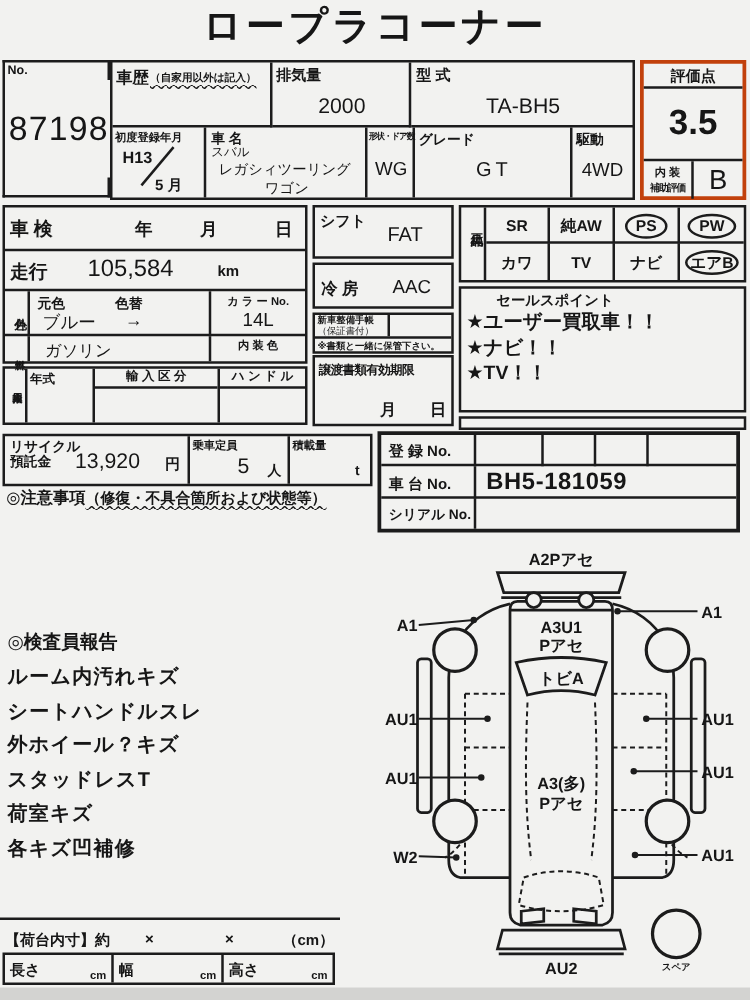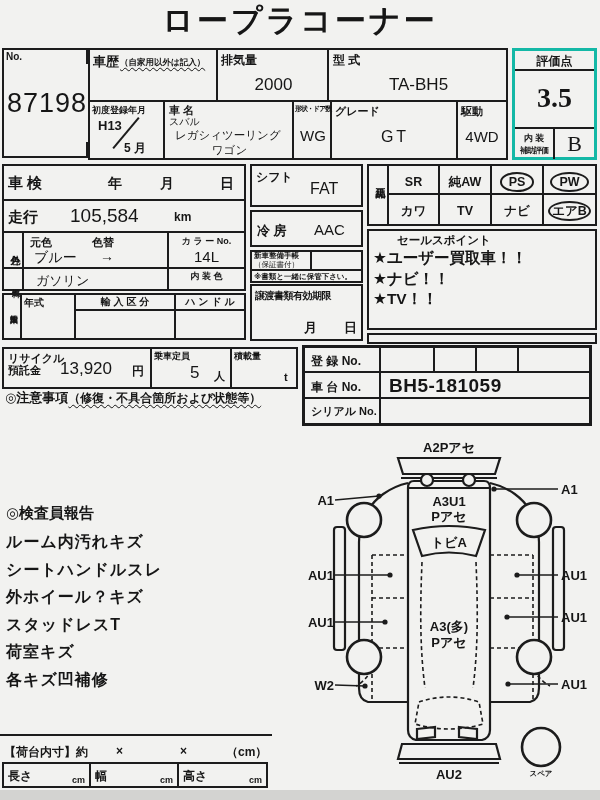--- a/index.html
+++ b/index.html
@@ -72,21 +72,21 @@
     <div class="abs br" style="left:242px;top:52px;width:126px;height:56px;">
       <span class="abs b" style="left:3px;top:2px;font-size:11px;">グレード</span>
       <div class="abs ctr" style="left:0;top:26px;width:126px;font-size:16px;letter-spacing:3px;">GT</div>
     </div>
     <div class="abs" style="left:368px;top:52px;width:48px;height:56px;">
       <span class="abs b" style="left:3px;top:2px;font-size:11px;">駆動</span>
       <div class="abs ctr" style="left:0;top:26px;width:48px;font-size:15px;">4WD</div>
     </div>
   </div>
 
-  <div class="abs" style="left:512px;top:48px;width:85px;height:112px;border:3px solid #14b8a6;font-family:Liberation Serif, serif;">
+  <div class="abs" style="left:512px;top:48px;width:85px;height:112px;border:3px solid #c2410c;">
     <div class="abs bb ctr b" style="left:0;top:0;width:79px;height:20px;font-size:12px;line-height:20px;">評価点</div>
     <div class="abs ctr" style="left:0;top:22px;width:79px;font-size:28px;font-weight:600;line-height:50px;">3.5</div>
     <div class="abs bt" style="left:0;top:76px;width:79px;height:30px;">
       <div class="abs br" style="left:0;top:0;width:40px;height:30px;">
         <div class="ctr b" style="font-size:9px;margin-top:3px;">内 装</div>
         <div class="ctr b" style="font-size:8px;letter-spacing:-1px;">補助評価</div>
       </div>
       <div class="abs ctr" style="left:40px;top:0;width:39px;font-size:22px;line-height:30px;">B</div>
     </div>
   </div>

